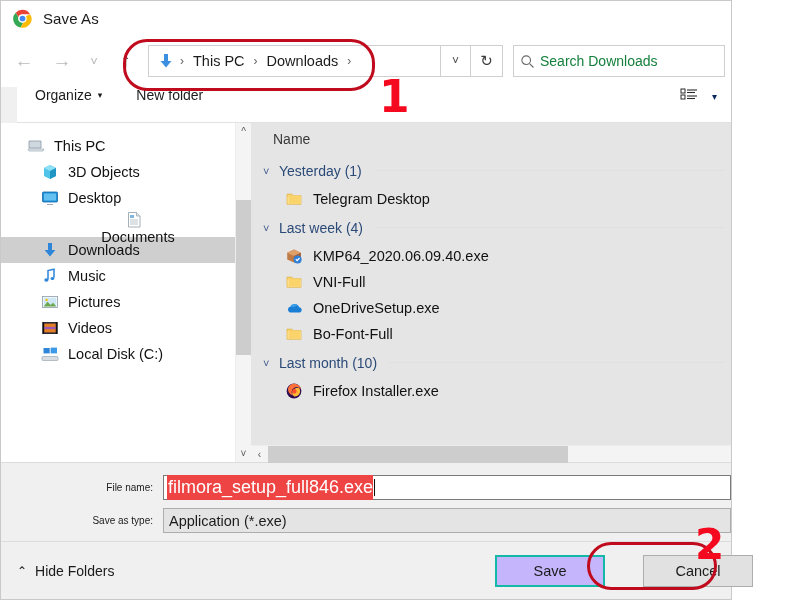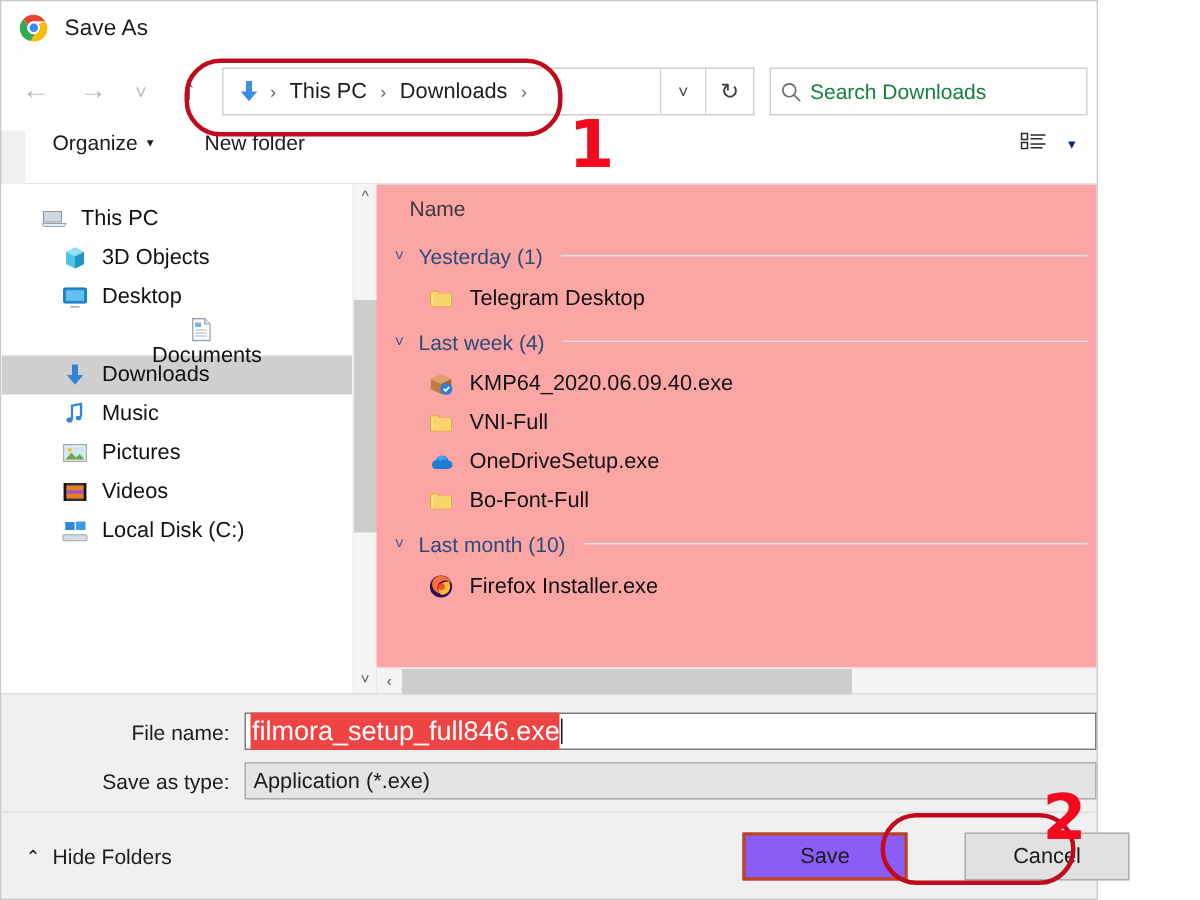--- a/index.html
+++ b/index.html
@@ -107,21 +107,21 @@
   .side-scroll {
     width: 16px; flex: 0 0 16px; background: #f4f4f4;
     display: flex; flex-direction: column; align-items: center;
     border-left: 1px solid #ededed;
   }
   .sb-arrow { height: 17px; font-size: 10px; color: #555; display:flex; align-items:center; }
   .sb-track { flex: 1 1 auto; width: 16px; position: relative; }
   .sb-thumb { position: absolute; left: 0; width: 16px; background: #cdcdcd; }
 
   .filelist {
-    flex: 1 1 auto; background: #fca5a5; position: relative;
+    flex: 1 1 auto; background: #e5e5e5; position: relative;
     display: flex; flex-direction: column; min-width: 0;
   }
   .col-head { height: 32px; display: flex; align-items: center; padding-left: 22px; }
   .col-head span { font-size: 14px; color: #3a3a3a; }
   .rows { flex: 1 1 auto; overflow: hidden; }
 
   .group-row { height: 31px; display: flex; align-items: center; padding-left: 12px; }
   .group-chev { font-size: 11px; color: #3f5a8a; width: 16px; }
   .group-label { font-size: 14px; color: #2b4a78; white-space: nowrap; }
   .group-line { flex: 1 1 auto; height: 1px; background: #e0e0e0; margin-left: 12px; margin-right: 6px; }
@@ -134,21 +134,21 @@
     height: 17px; background: #f4f4f4; display: flex; align-items: center;
     border-top: 1px solid #ededed;
   }
   .hs-arrow { width: 17px; text-align: center; font-size: 10px; color: #555; }
   .hs-track { flex: 1 1 auto; height: 17px; position: relative; }
   .hs-thumb { position: absolute; top: 0; height: 17px; background: #cdcdcd; }
 
   
   .formzone { flex: 0 0 78px; background: #f0f0f0; border-top: 1px solid #dcdcdc; padding-top: 12px; }
   .frow { display: flex; align-items: center; height: 25px; margin-bottom: 8px; }
-  .flabel { width: 162px; flex: 0 0 162px; text-align: right; padding-right: 10px; font-size: 14px; color: #1b1b1b; }
+  .flabel { width: 162px; flex: 0 0 162px; text-align: right; padding-right: 10px; font-size: 10px; color: #1b1b1b; }
   .finput {
     flex: 1 1 auto; height: 25px; background: #ffffff; border: 1px solid #7a7a7a;
     display: flex; align-items: center; padding-left: 3px; margin-right: 0;
   }
   .sel-text {
     background: #ef4444; color: #ffffff; font-size: 18px;
     padding: 1px 0 2px 1px; line-height: 1.25;
   }
   .caret-bar { width: 1px; height: 17px; background: #111; margin-left: 1px; }
   .fselect {
@@ -165,21 +165,21 @@
   .hide-folders { display: flex; align-items: center; padding-left: 16px; }
   .hf-chev { font-size: 12px; color: #1b1b1b; margin-right: 8px; }
   .hf-text { font-size: 14px; color: #1b1b1b; }
 
   .btn-group { margin-left: auto; display: flex; align-items: center; }
   .btn {
     width: 110px; height: 32px; background: #e1e1e1; border: 1px solid #adadad;
     font-size: 14.5px; color: #1b1b1b;
     display: flex; align-items: center; justify-content: center;
   }
-  .btn.primary { border: 2px solid #c2410c; background: #8b5cf6; }
+  .btn.primary { border: 2px solid #14b8a6; background: #c4b5fd; }
   #save-wrap { margin-right: 16px; position: relative; }
   #cancel-btn { position: relative; left: 22px; }
 
   
   .anno-oval {
     position: absolute; border: 3px solid #c00b1e; border-radius: 24px;
     pointer-events: none;
   }
   .anno-num {
     position: absolute; color: #f5091f; font-weight: bold;

